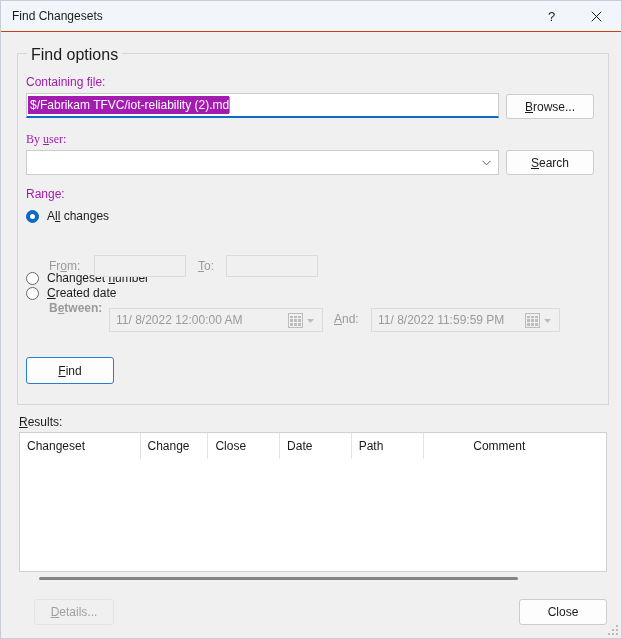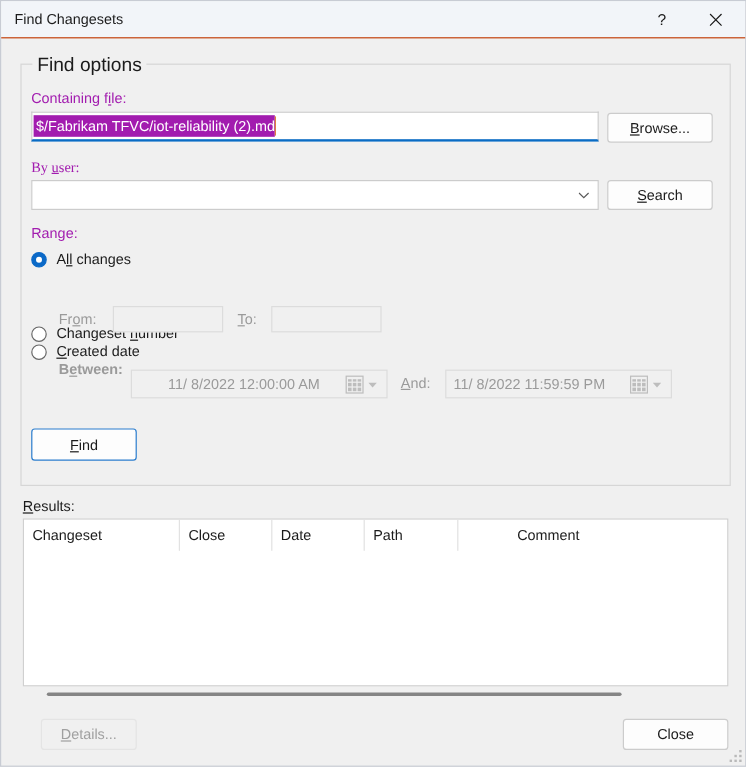--- a/index.html
+++ b/index.html
@@ -235,21 +235,21 @@
     gap: 1px;
     padding: 2px 1px 1px 1px;
     flex: none;
   }
   .dp-cal i { background: #bdbdbd; display: block; }
   .dp-arrow {
     width: 9px; height: 9px;
     margin-right: 7px;
     flex: none;
   }
-  #between-datepicker { left: 108px; top: 307px; width: 214px; padding-left: 24px; }
+  #between-datepicker { left: 108px; top: 307px; width: 214px; }
   #and-datepicker     { left: 370px; top: 307px; width: 189px; }
 
   
   #results-label {
     position: absolute;
     left: 18px; top: 414px;
     font-size: 12px; color: #1b1b1b;
   }
   #results-list {
     position: absolute;
@@ -425,20 +425,21 @@
       <span></span>
       <span class="mn">F</span>
       <span>ind</span>
     </div>
 
   <div id="results-label"><span></span><span class="mn">R</span><span>esults:</span></div>
 
   <div id="results-list">
     <div id="results-header">
         <div class="col-header" style="width: 130px;">Changeset</div>
+        <div class="col-header" style="width: 73px;">Change</div>
         <div class="col-header" style="width: 77px;">Close</div>
         <div class="col-header" style="width: 77px;">Date</div>
         <div class="col-header" style="width: 78px;">Path</div>
         <div class="col-header" style="width: 151px;">Comment</div>
       </div>
   </div>
 
   <div id="results-scroll-track">
     <div id="results-scroll-thumb" style="left:20px; top:3px;"></div>
   </div>

